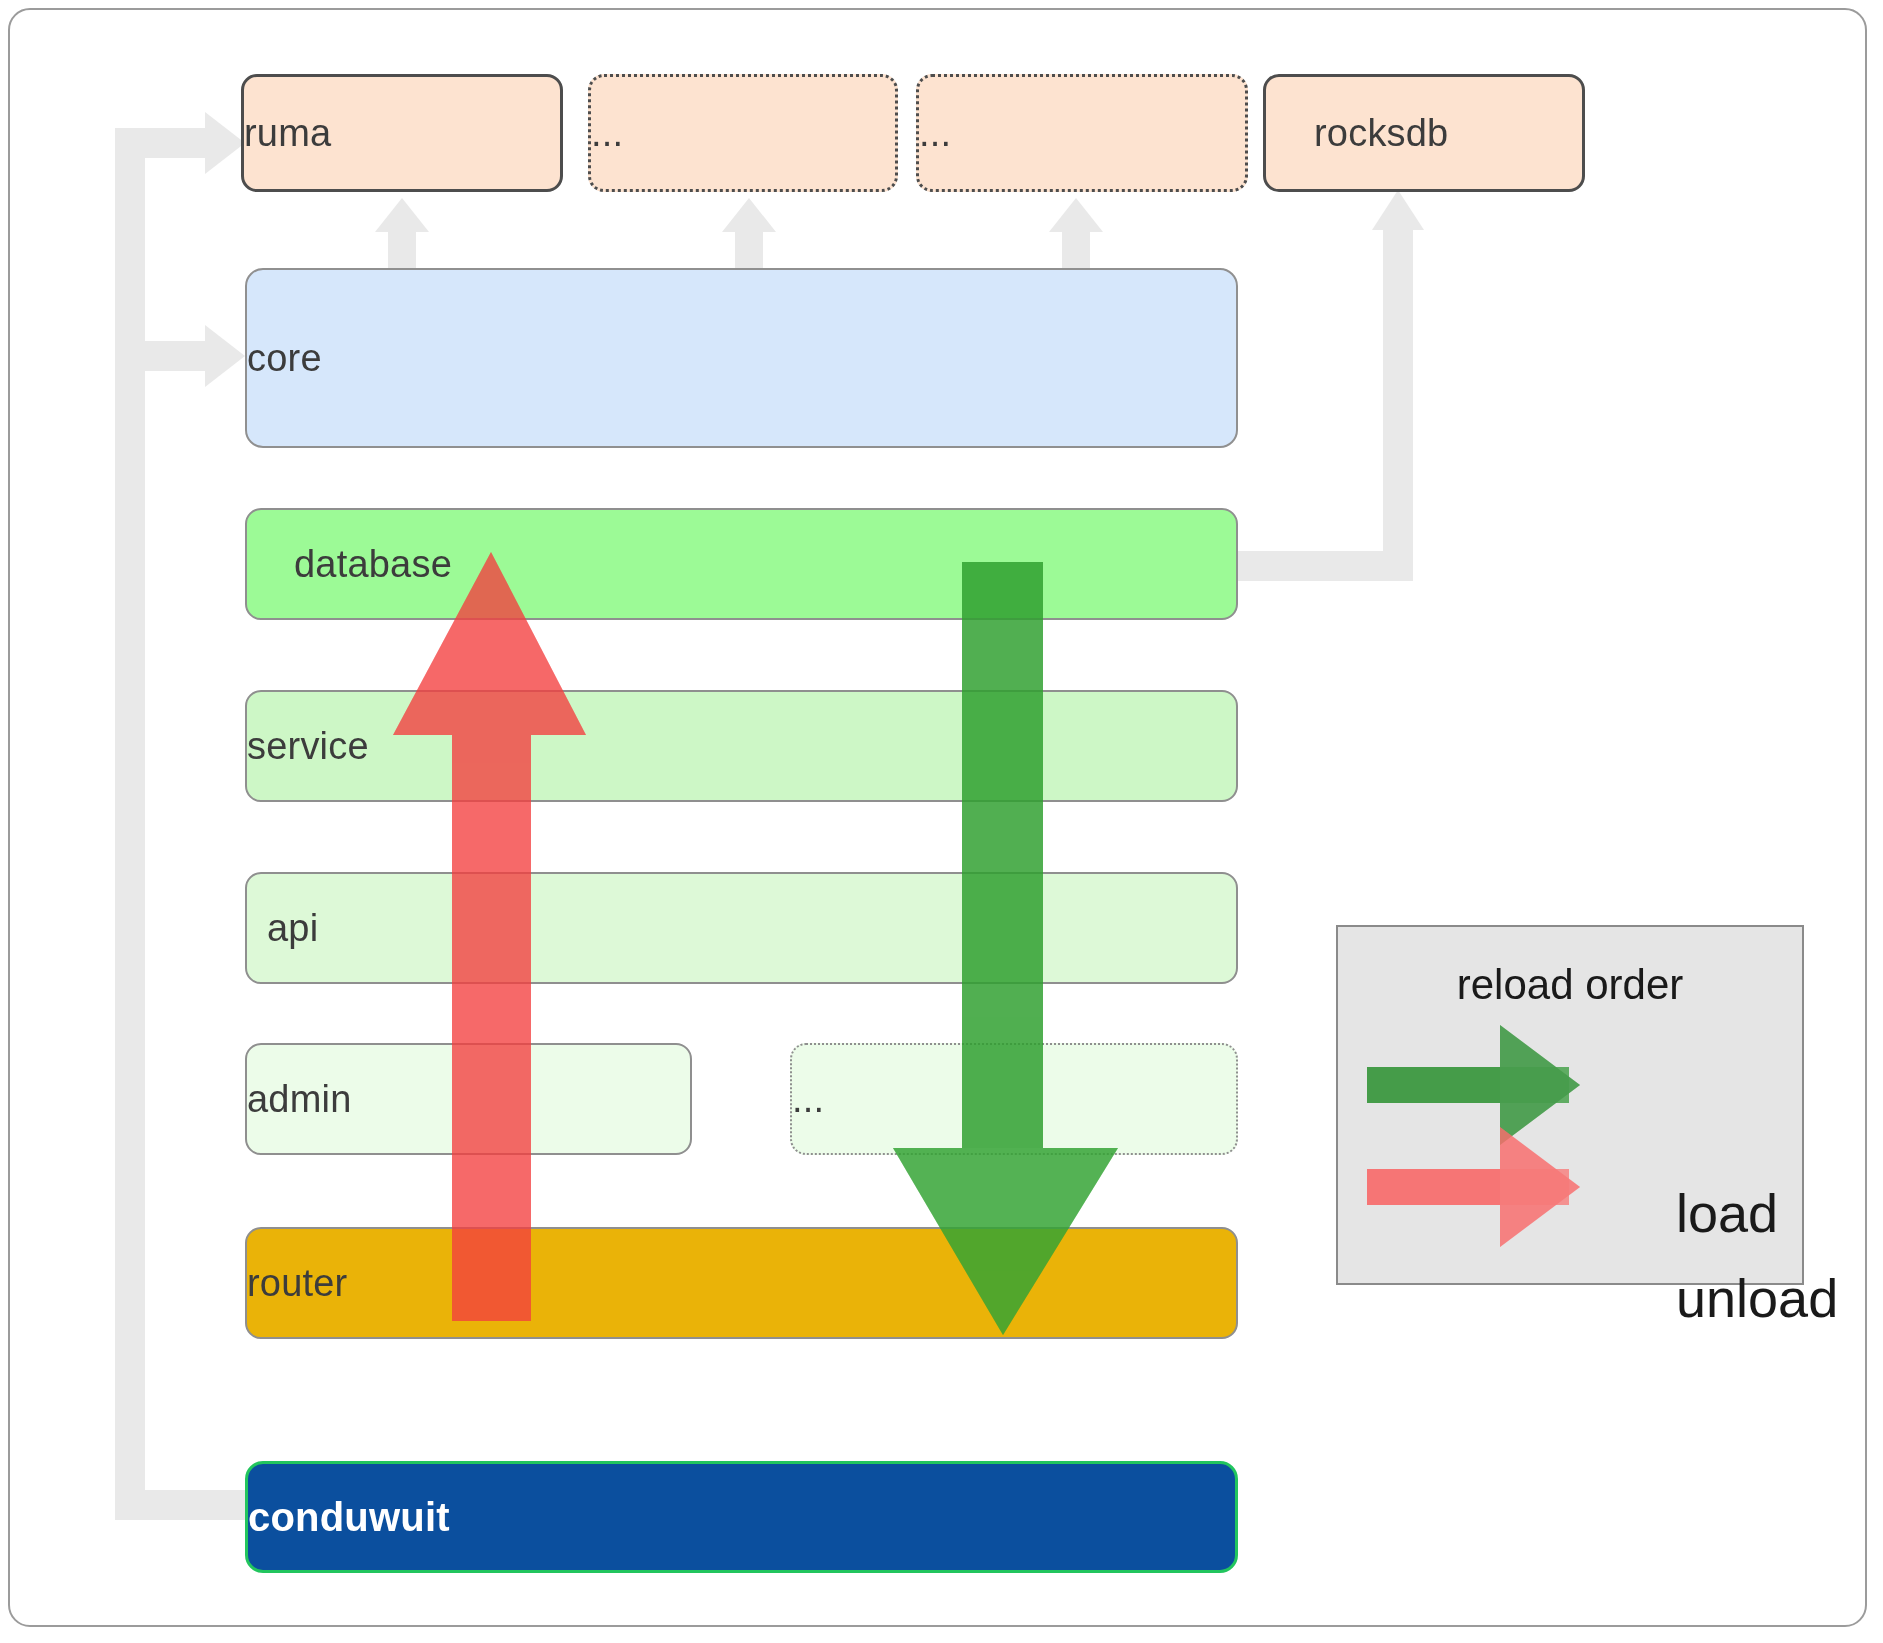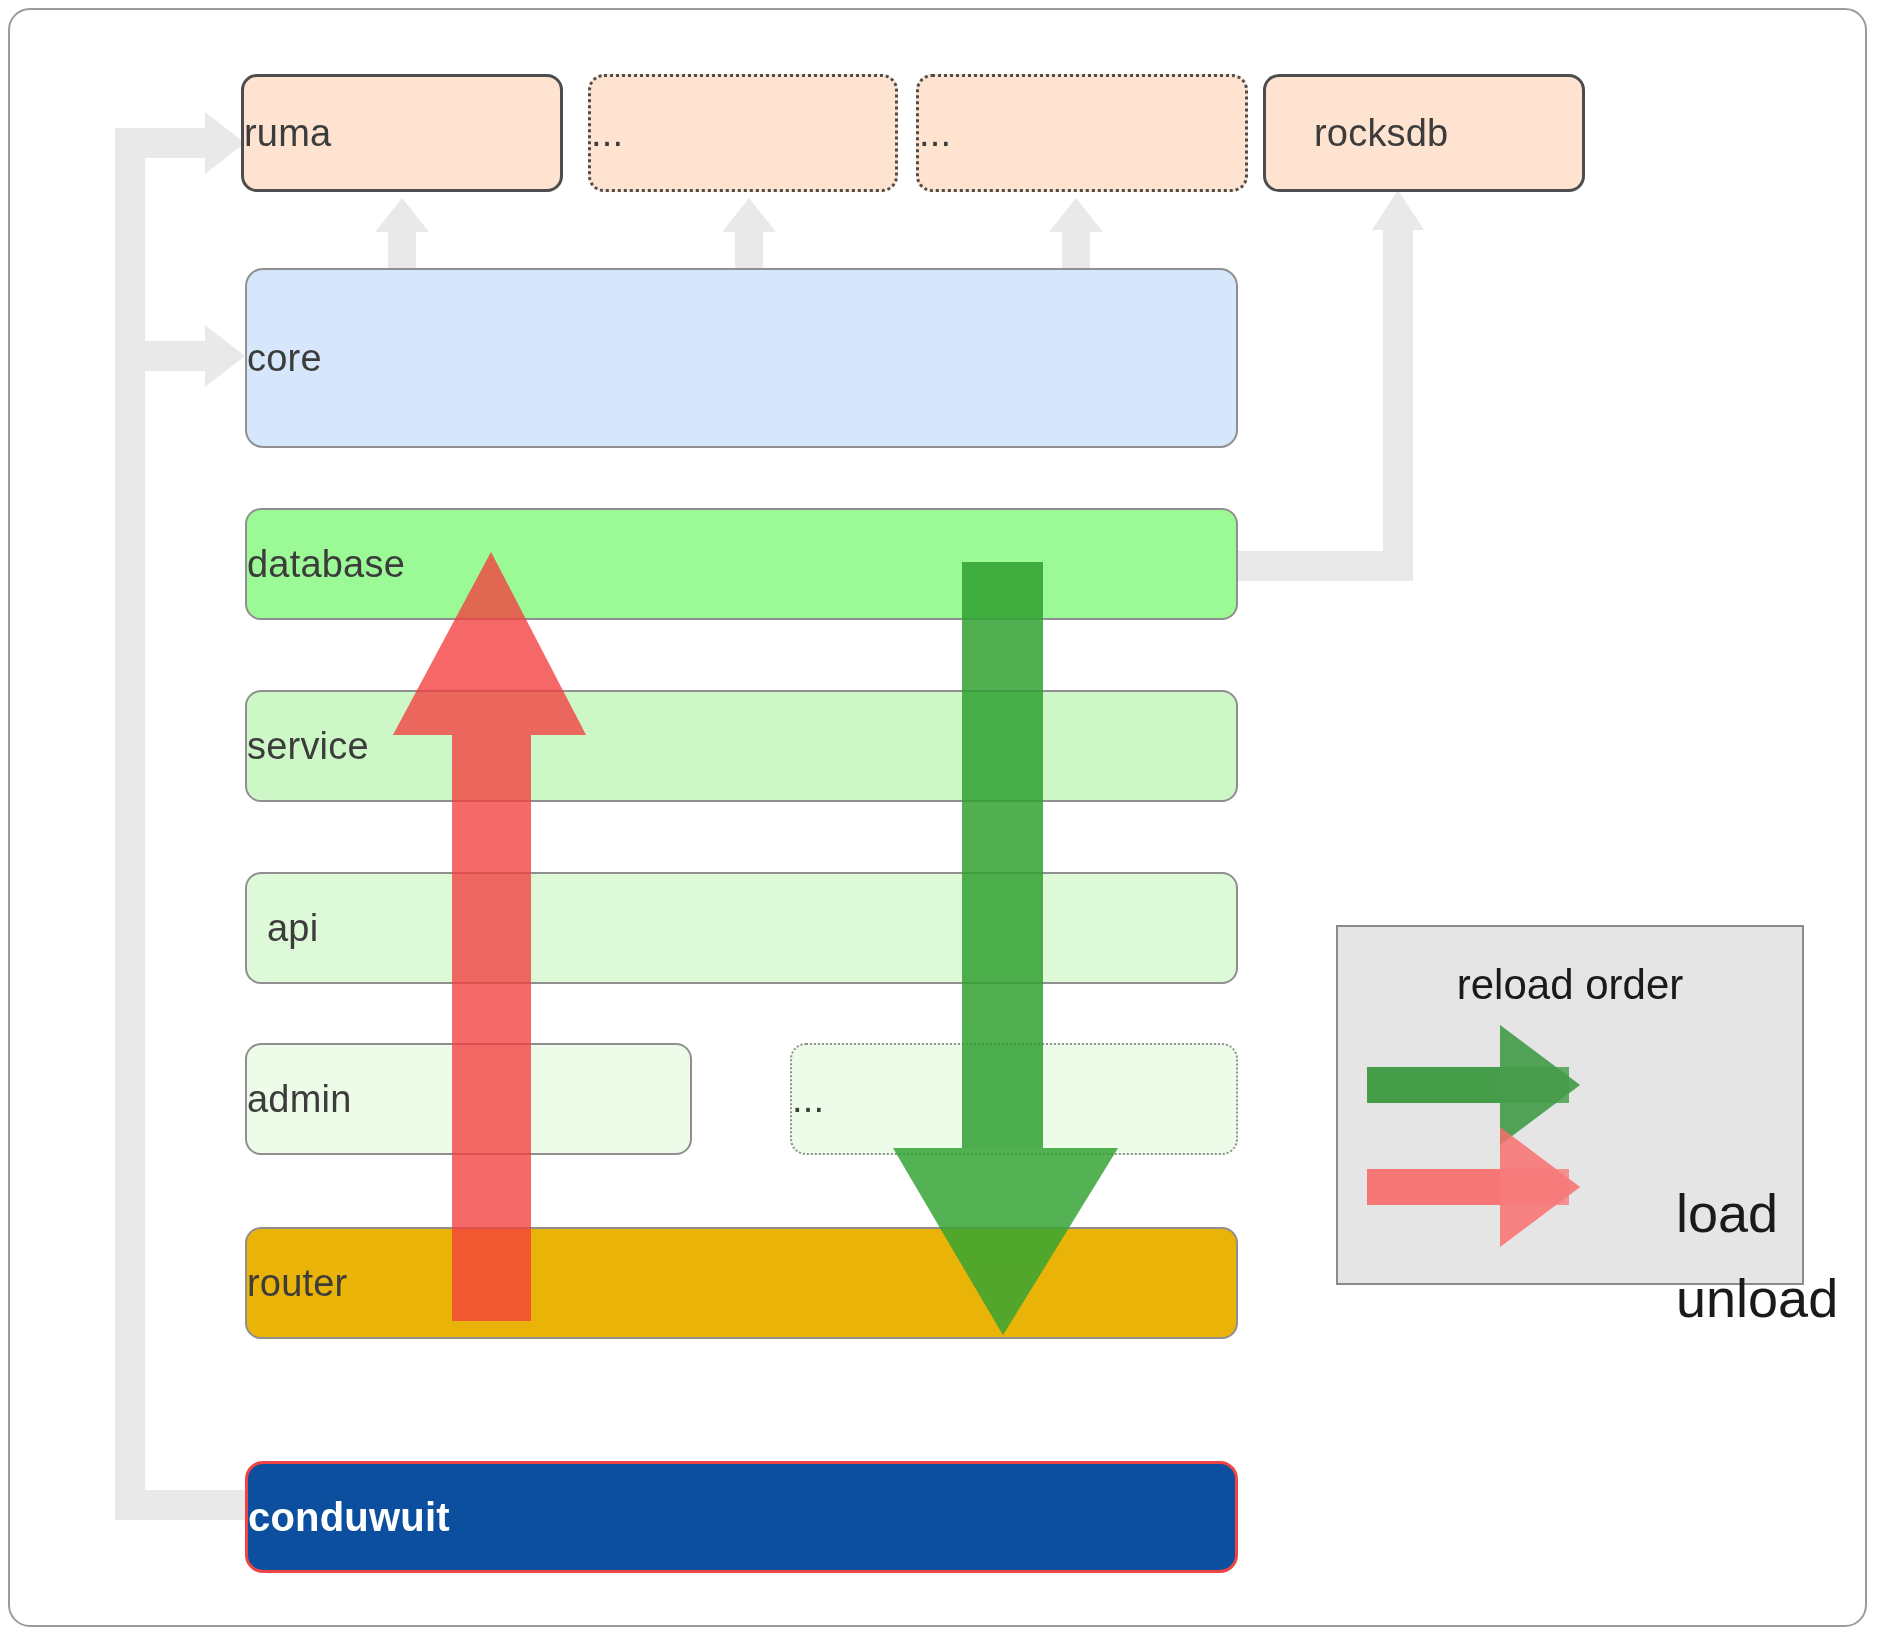--- a/index.html
+++ b/index.html
@@ -61,21 +61,21 @@
 
   
   .lane{
     border:2px solid #8f8f8f;
     border-radius:16px;
   }
   .lane.dotted{border-style:dotted;}
 
   .brand{
     background:#0b4f9e;
-    border:3px solid #ef4444;
+    border:3px solid #22c55e;
     border-radius:18px;
     color:#ffffff;
     font-weight:bold;
     font-size:40px;
   }
 
   
   .legend{
     position:absolute;
     background:#e5e5e5;
@@ -169,21 +169,21 @@
   </div>
 
   <div class="box dep" style="left:1263px;width:322px;padding-left:48px;">
     <span class="lbl">rocksdb</span>
   </div>
 
   <div class="box core" style="left:245px;top:268px;width:993px;height:180px;background:#d6e7fb;">
     <span class="lbl">core</span>
   </div>
 
-  <div class="box lane" style="left:245px;top:508px;width:993px;height:112px;background:#9cfa96;">
+  <div class="box lane" style="left:245px;top:508px;width:993px;height:112px;background:#9cfa96;padding-left:47px;">
     <span class="lbl">database</span>
   </div>
 
   <div class="box lane" style="left:245px;top:690px;width:993px;height:112px;background:#cdf7c6;">
     <span class="lbl">service</span>
   </div>
 
   <div class="box lane" style="left:245px;top:872px;width:993px;height:112px;background:#ddf9d7;padding-left:20px;">
     <span class="lbl">api</span>
   </div>

